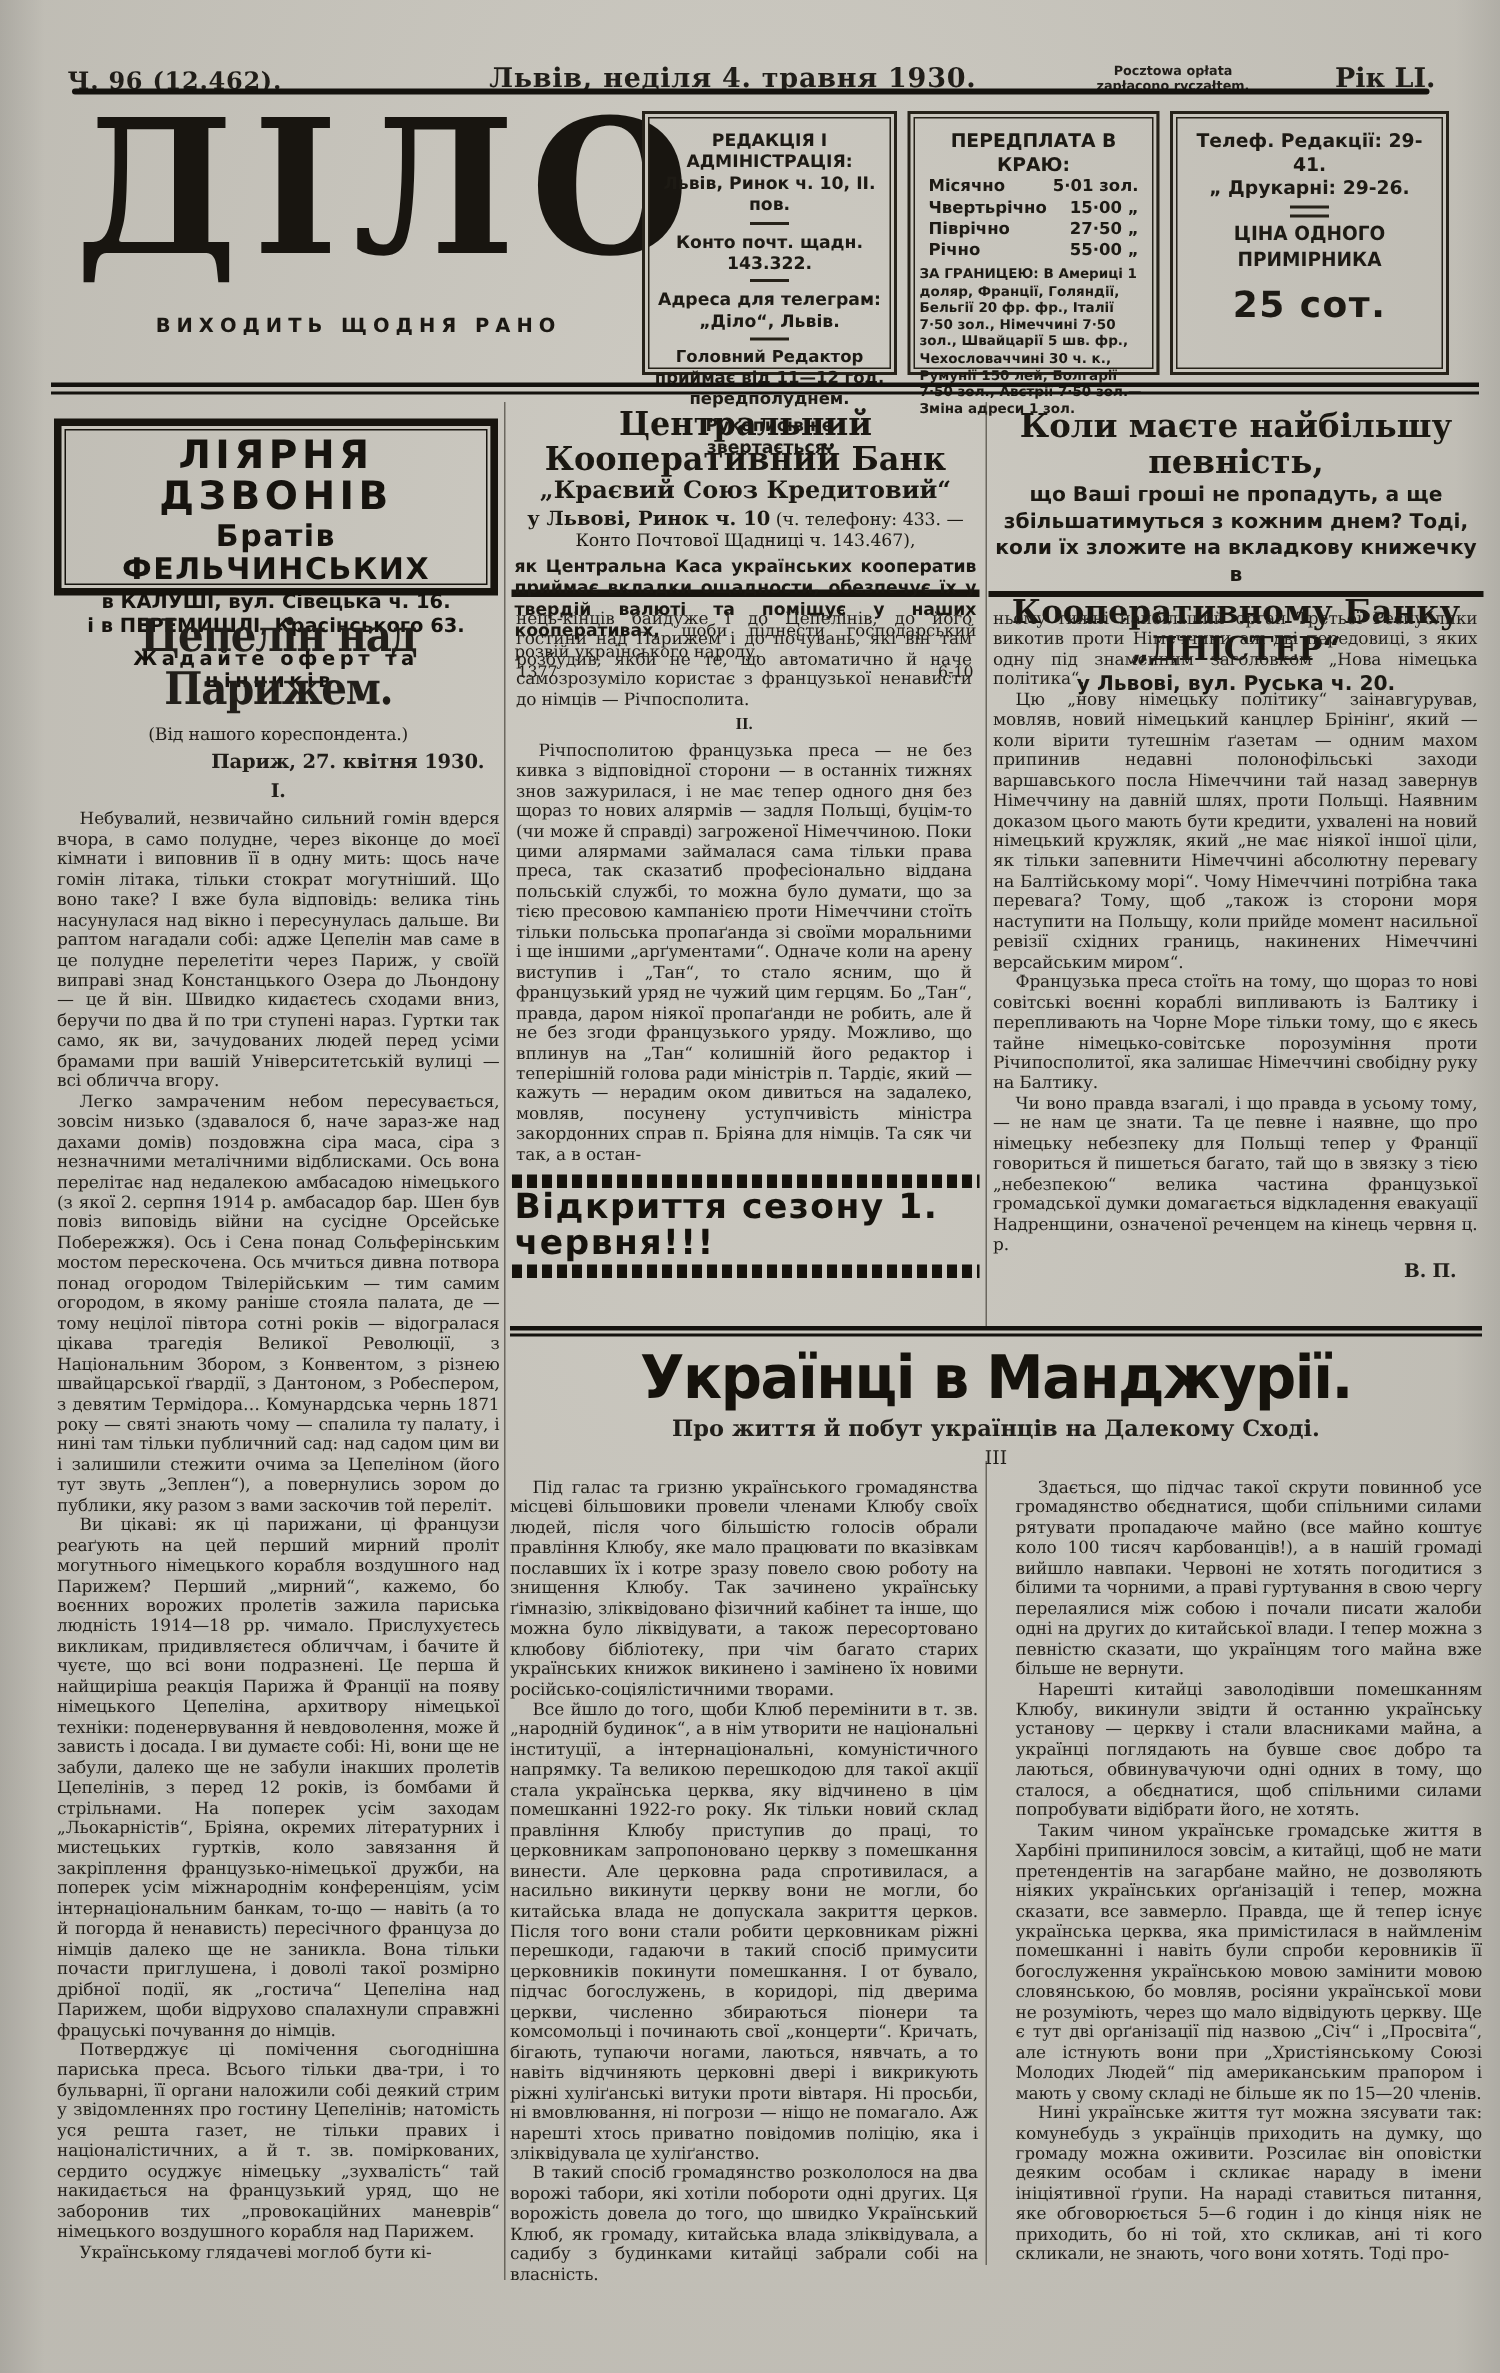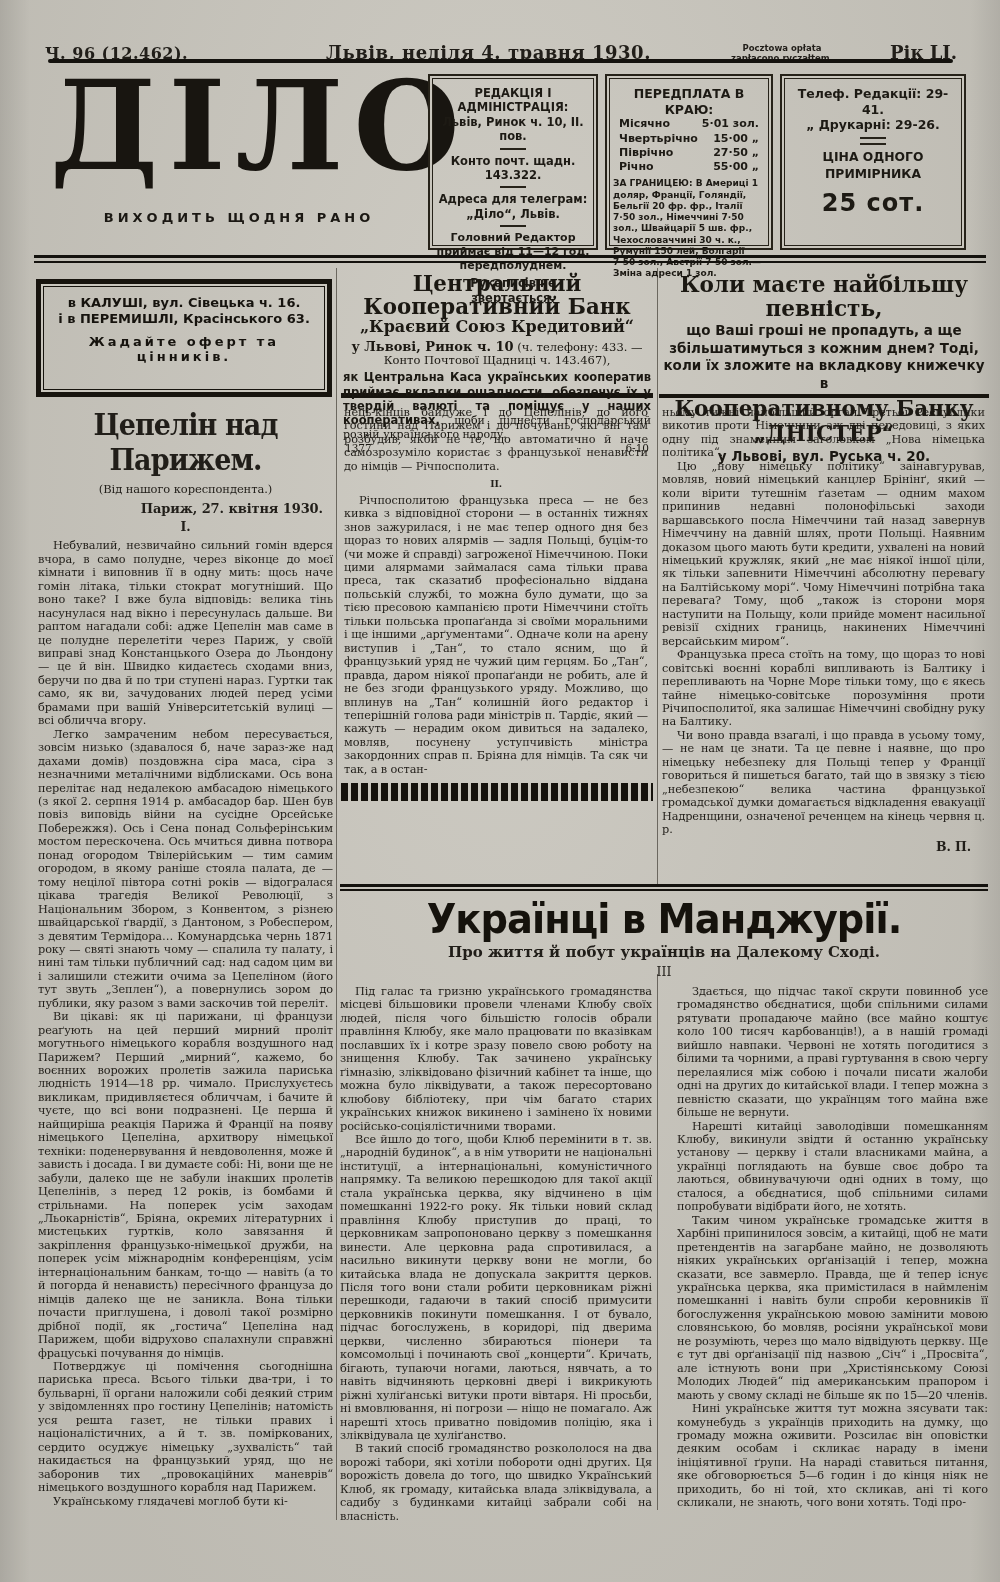--- a/index.html
+++ b/index.html
@@ -180,20 +180,22 @@
       <div class="mini-rule"></div>
       <div class="mini-rule"></div>
       <div class="tel-big" style="transform:scaleX(.95);">ЦІНА ОДНОГО ПРИМІРНИКА</div>
       <div class="price-big">25 сот.</div>
     </div>
   </div>
 
   <div class="mid-rule"></div>
 
   <div class="ad-bells">
+    <div class="bells-t1">ЛІЯРНЯ ДЗВОНІВ</div>
+    <div class="bells-t2">Братів ФЕЛЬЧИНСЬКИХ</div>
     <div class="bells-a">в КАЛУШІ, вул. Сівецька ч. 16.</div>
     <div class="bells-a" style="margin-top:0;">і в ПЕРЕМИШЛІ, Красінського 63.</div>
     <div class="bells-foot">Жадайте оферт та цінників.</div>
   </div>
 
   <div class="ad-bank">
     <div class="bank-t">Центральний Кооперативний Банк</div>
     <div class="bank-s">„Краєвий Союз Кредитовий“</div>
     <div class="bank-addr"><b>у Львові, Ринок ч. 10</b><span> (ч. телефону: 433. — Конто Почтової Щадниці ч. 143.467),</span></div>
     <div class="bank-body"><span class="bb">як Центральна Каса українських кооператив приймає вкладки ощадности, обезпечує їх у твердій валюті та поміщує у наших кооперативах,</span><span> щоби піднести господарський розвій українського народу.</span></div>
@@ -231,20 +233,21 @@
   <div class="col2 bodytext">
     <div>
         <p class="para noindent">нець-кінців байдуже і до Цепелінів, до його гостини над Парижем і до почувань, які він там розбудив, якби не те, що автоматично й наче самозрозуміло користає з французької ненависти до німців — Річпосполита.</p>
         <p class="para center">II.</p>
         <p class="para">Річпосполитою французька преса — не без кивка з відповідної сторони — в останніх тижнях знов зажурилася, і не має тепер одного дня без щораз то нових алярмів — задля Польщі, буцім-то (чи може й справді) загроженої Німеччиною. Поки цими алярмами займалася сама тільки права преса, так сказатиб професіонально віддана польській службі, то можна було думати, що за тією пресовою кампанією проти Німеччини стоїть тільки польська пропаґанда зі своїми моральними і ще іншими „арґументами“. Одначе коли на арену виступив і „Тан“, то стало ясним, що й французький уряд не чужий цим герцям. Бо „Тан“, правда, даром ніякої пропаґанди не робить, але й не без згоди французького уряду. Можливо, що вплинув на „Тан“ колишній його редактор і теперішній голова ради міністрів п. Тардіє, який — кажуть — нерадим оком дивиться на задалеко, мовляв, посунену уступчивість міністра закордонних справ п. Бріяна для німців. Та сяк чи так, а в остан-</p>
       </div>
   </div>
 
   <div class="cherche">
     <div class="check-strip"></div>
+    <div class="ch-open">Відкриття сезону 1. червня!!!</div>
     <div class="check-strip"></div>
   </div>
 
   <div class="col3 bodytext">
     <div>
         <p class="para noindent">ньому тижні найбільший орґан Третьої Республики викотив проти Німеччини аж дві передовиці, з яких одну під знаменним заголовком „Нова німецька політика“.</p>
         <p class="para">Цю „нову німецьку політику“ заінавгурував, мовляв, новий німецький канцлер Брінінґ, який — коли вірити тутешнім ґазетам — одним махом припинив недавні полонофільські заходи варшавського посла Німеччини тай назад завернув Німеччину на давній шлях, проти Польщі. Наявним доказом цього мають бути кредити, ухвалені на новий німецький кружляк, який „не має ніякої іншої ціли, як тільки запевнити Німеччині абсолютну перевагу на Балтійському морі“. Чому Німеччині потрібна така перевага? Тому, щоб „також із сторони моря наступити на Польщу, коли прийде момент насильної ревізії східних границь, накинених Німеччині версайським миром“.</p>
         <p class="para">Французька преса стоїть на тому, що щораз то нові совітські воєнні кораблі випливають із Балтику і перепливають на Чорне Море тільки тому, що є якесь тайне німецько-совітське порозуміння проти Річипосполитої, яка залишає Німеччині свобідну руку на Балтику.</p>
         <p class="para">Чи воно правда взагалі, і що правда в усьому тому, — не нам це знати. Та це певне і наявне, що про німецьку небезпеку для Польщі тепер у Франції говориться й пишеться багато, тай що в звязку з тією „небезпекою“ велика частина французької громадської думки домагається відкладення евакуації Надренщини, означеної реченцем на кінець червня ц. р.</p>
       </div>

